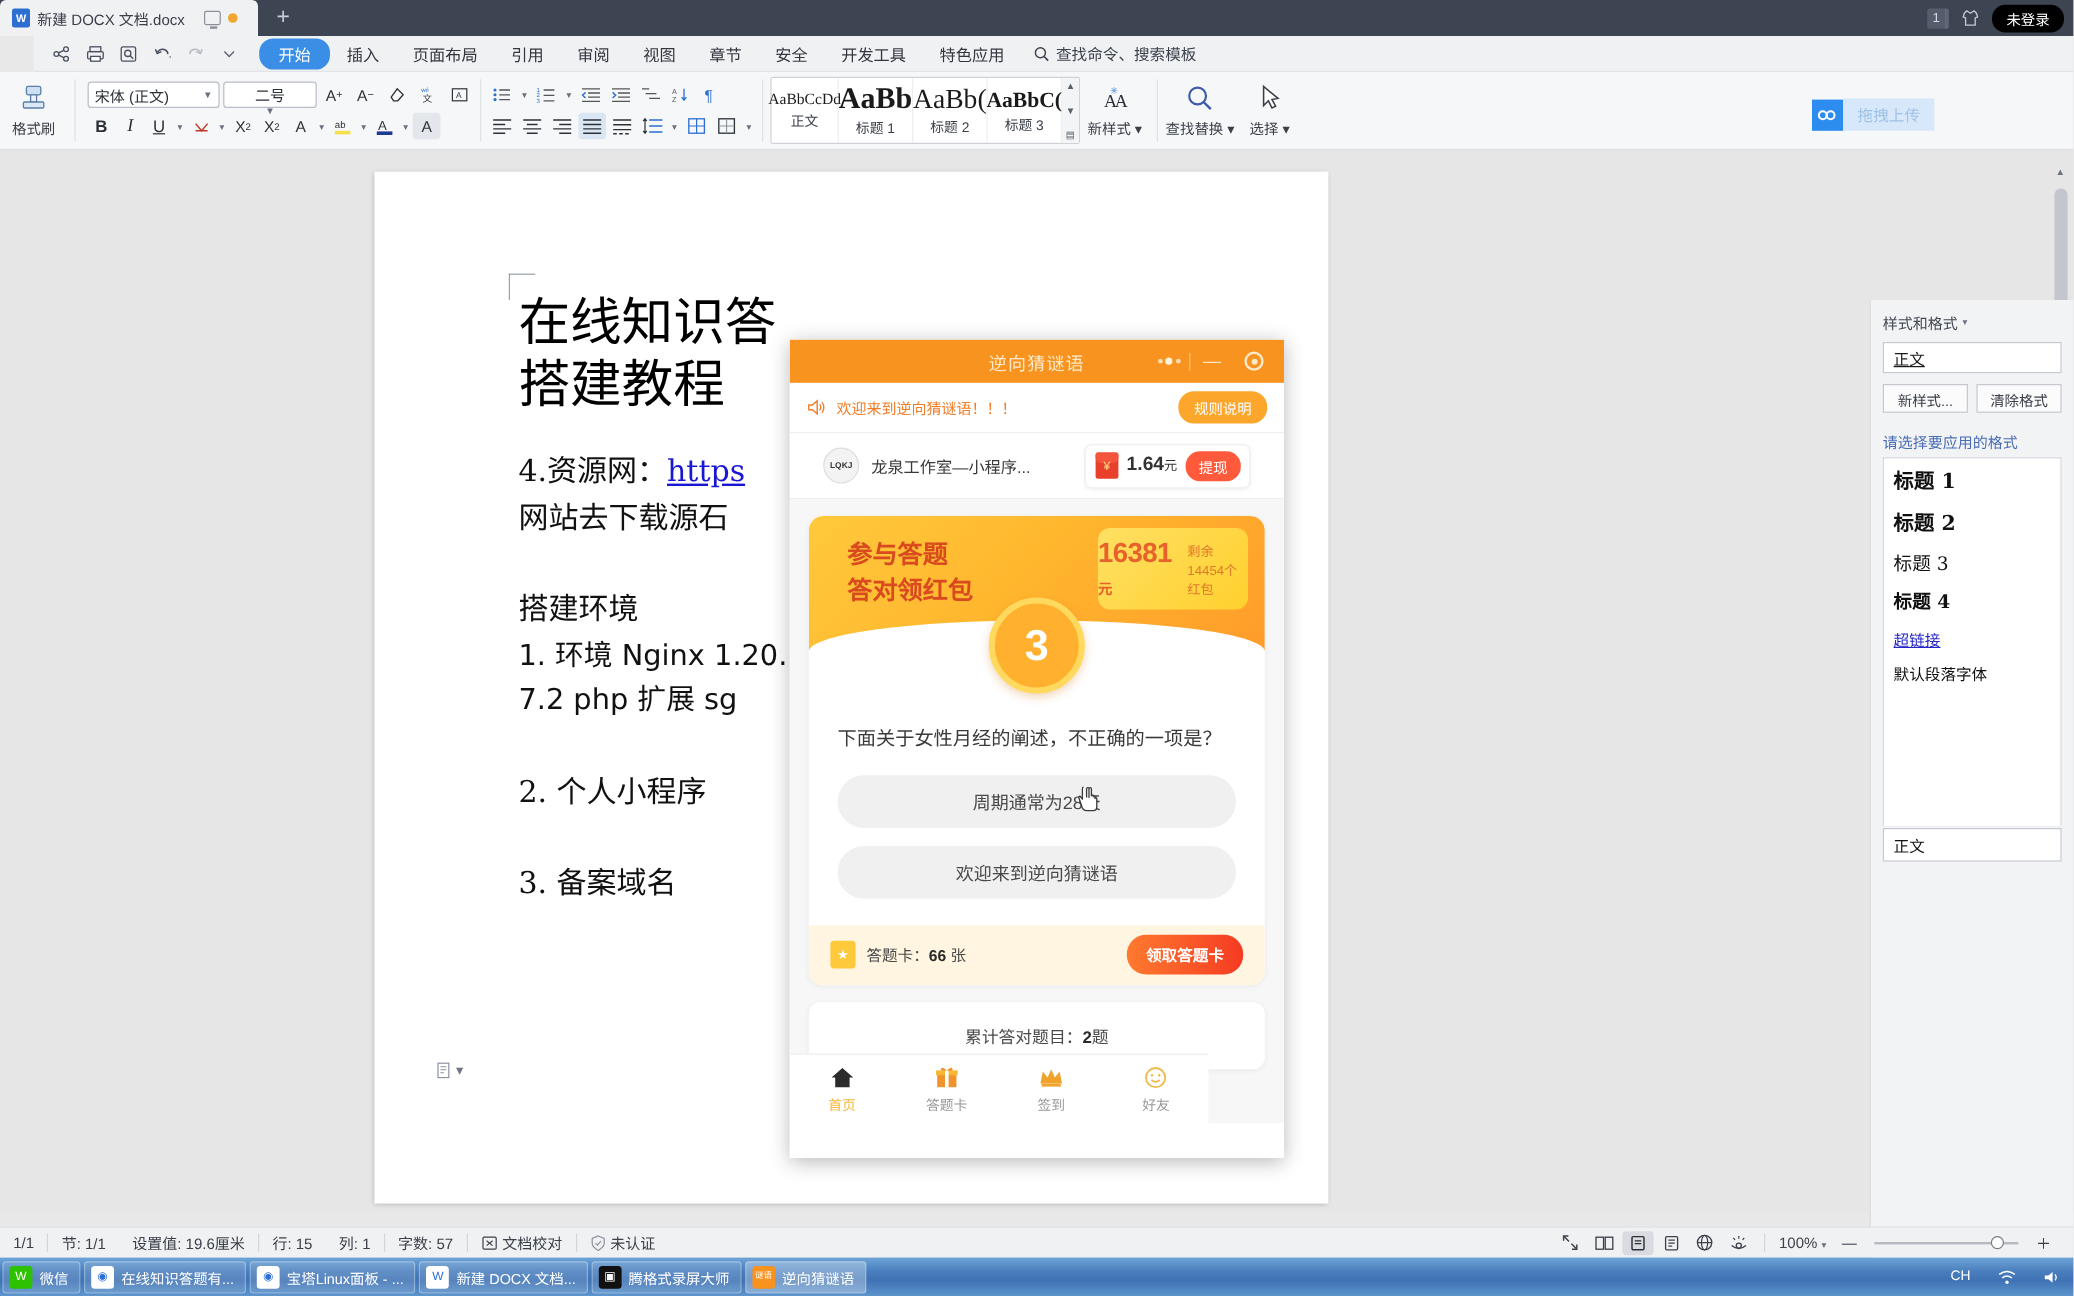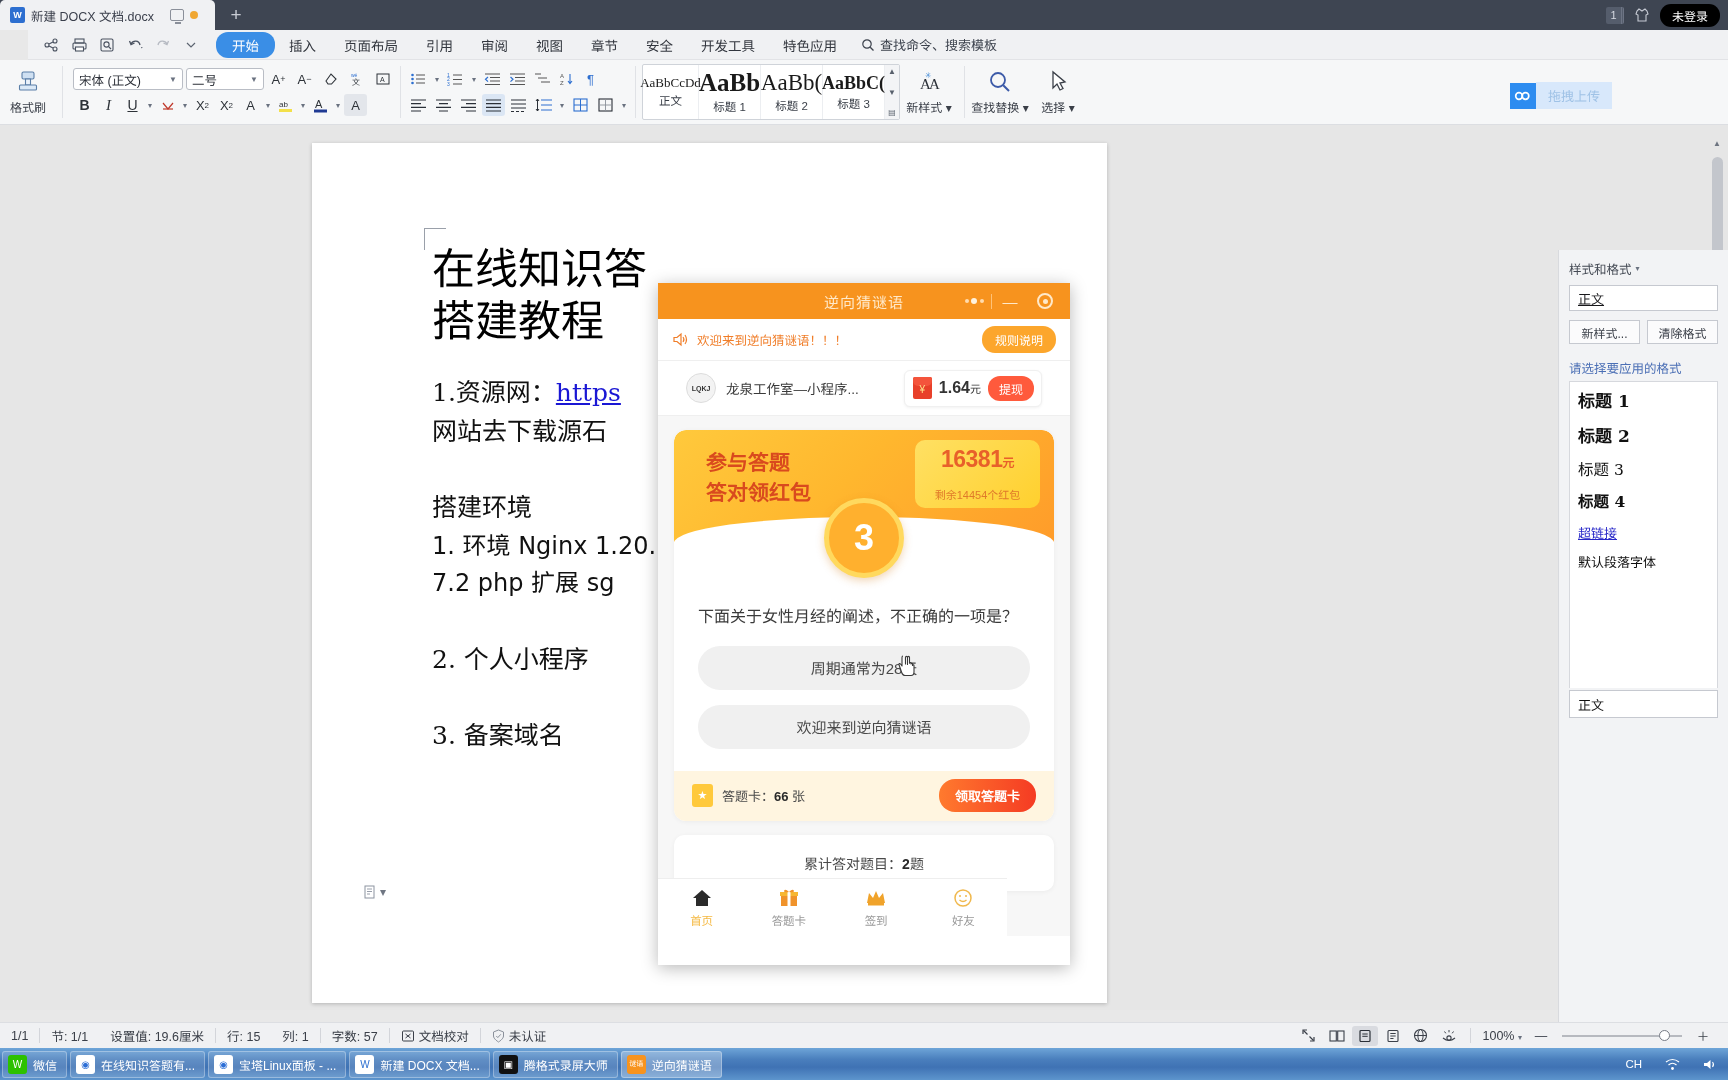--- a/index.html
+++ b/index.html
@@ -91,21 +91,21 @@
   }
   .fp-glyph { width:24px;height:26px; }
   .rb-font { display:flex;flex-direction:column;gap:4px;padding-left:4px; flex:0 0 auto;}
   .font-row1 { display:flex;align-items:center;gap:3px;}
   .fontbox {
     height:22px;border:1px solid #b9bdc5;background:#fff;border-radius:3px;
     display:flex;align-items:center;justify-content:space-between;padding:0 5px;
     font-size:12.5px;color:#2c3038;
   }
   .fontbox.name { width:110px; }
-  .fontbox.size { width:78px; }
+  .fontbox.size { width:78px;flex-direction:column; }
   .caret-sm { font-size:8px;color:#6a7280; }
   .ico-btn {
     width:23px;height:22px;display:flex;align-items:center;justify-content:center;
     color:#2d3238;font-size:13px;position:relative;
   }
   .font-row2 { display:flex;align-items:center;gap:1px;}
   .bold-b{font-weight:bold;font-size:14px;}
   .ital-i{font-style:italic;font-family:"Liberation Serif",serif;font-size:15px;}
   .und-u{text-decoration:underline;font-size:14px;}
   .rb-para { display:flex;flex-direction:column;gap:4px; flex:0 0 auto;}
@@ -319,21 +319,21 @@
     content:"";position:absolute;left:0;bottom:-1px;width:100%;height:26px;
     background:#fff;border-radius:50% 50% 0 0 / 100% 100% 0 0;
   }
   .mp-banner-ttl{
     position:absolute;left:32px;top:18px;color:#d94a1e;font-size:21px;
     font-weight:bold;line-height:1.45;
   }
   .mp-pot{
     position:absolute;right:14px;top:10px;width:125px;height:68px;
     background:linear-gradient(135deg,#ffe063,#ffd02e);border-radius:10px;
-    display:flex;flex-direction:column;align-items:center;justify-content:center;gap:13px;
+    display:flex;flex-direction:row;align-items:center;justify-content:center;gap:13px;
   }
   .mp-pot-num{font-size:23px;font-weight:bold;color:#e8602a;letter-spacing:-.5px;}
   .mp-pot-num small{font-size:12px;}
   .mp-pot-sub{font-size:11px;color:#e07a2a;}
   .mp-badge{
     position:absolute;left:50%;top:68px;transform:translateX(-50%);
     width:80px;height:80px;border-radius:50%;
     background:#ffb02e;border:5px solid #ffd95e;
     display:flex;align-items:center;justify-content:center;
     color:#fff;font-size:36px;font-weight:bold;
@@ -723,21 +723,21 @@
   </div>
 
   <div class="workspace">
 
     <div class="doc-page">
       <div class="doc-corner"></div>
       <div class="doc-body">
         <div class="doc-h1">在线知识答</div>
         <div class="doc-h1" style="margin-bottom:26px">搭建教程</div>
 
-        <div class="doc-p"><span>1.资源网：</span><span class="doc-link">https</span></div>
+        <div class="doc-p"><span>4.资源网：</span><span class="doc-link">https</span></div>
         <div class="doc-p" style="margin-bottom:38px">网站去下载源石</div>
 
         <div class="doc-p">搭建环境</div>
         <div class="doc-p sans">1. 环境 Nginx 1.20.</div>
         <div class="doc-p sans" style="margin-bottom:38px">7.2    php 扩展    sg</div>
 
         <div class="doc-p" style="margin-bottom:38px">2. 个人小程序</div>
         <div class="doc-p">3. 备案域名</div>
       </div>
       <div class="doc-endmark">

